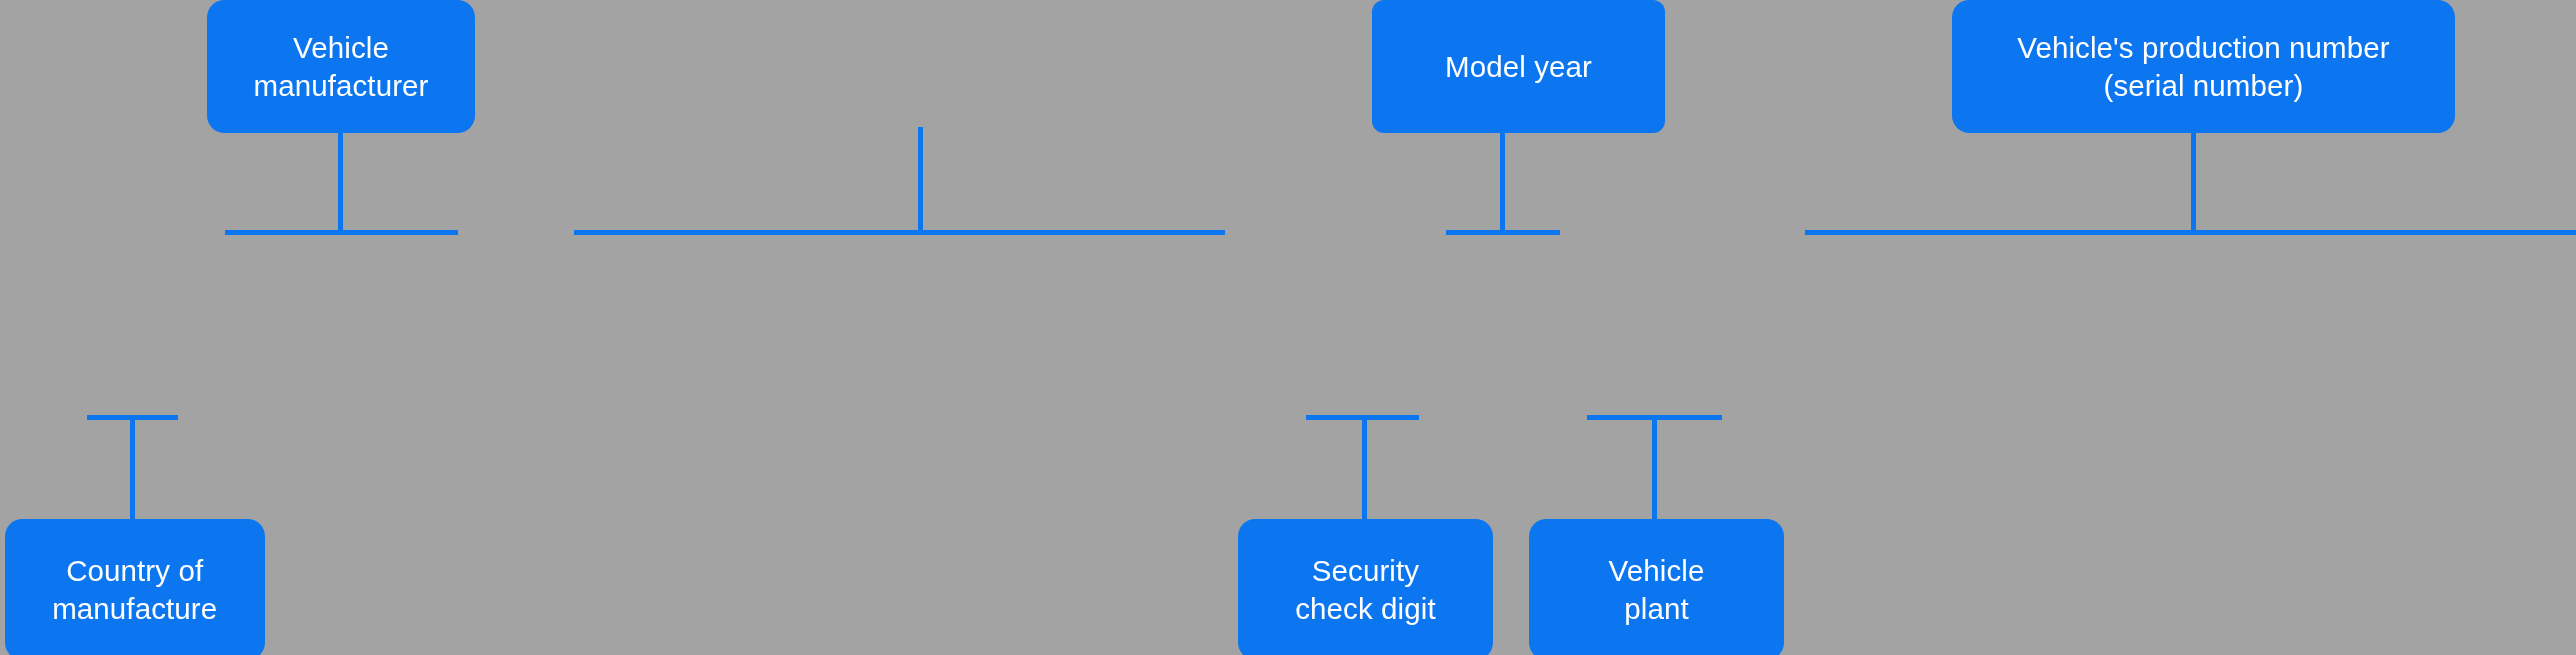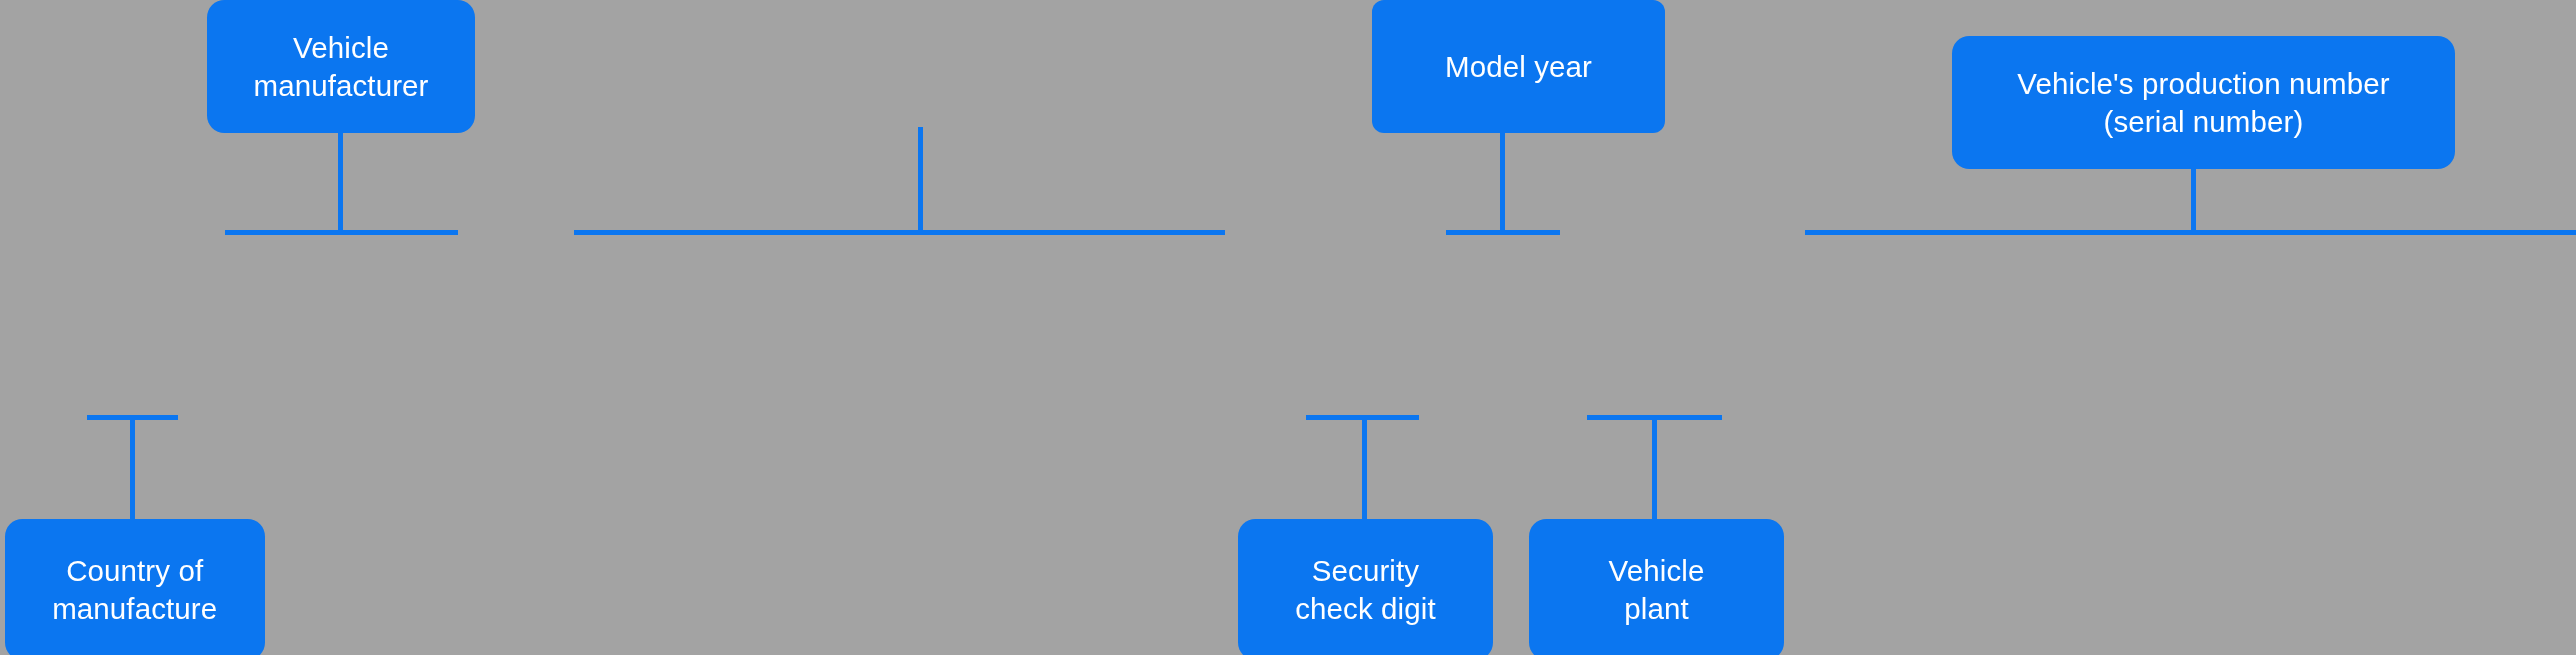--- a/index.html
+++ b/index.html
@@ -69,21 +69,21 @@
   <div class="node" style="left:207px; top:0px; width:268px; height:133px;">
     <span>Vehicle
 manufacturer</span>
   </div>
 
 
   <div class="node" style="left:1372px; top:0px; width:293px; height:133px;border-radius:12px;">
     <span>Model year</span>
   </div>
 
-  <div class="node" style="left:1952px; top:0px; width:503px; height:133px;margin-top:36px;">
+  <div class="node" style="left:1952px; top:0px; width:503px; height:133px;">
     <span>Vehicle's production number
 (serial number)</span>
   </div>
 
   <div class="bracket-bar" style="left:87px; top:415px; width:91px;"></div>
   <div class="stem" style="left:130px; top:415px; height:111px;"></div>
 
   <div class="bracket-bar" style="left:1306px; top:415px; width:113px;"></div>
   <div class="stem" style="left:1362px; top:415px; height:111px;"></div>
 

